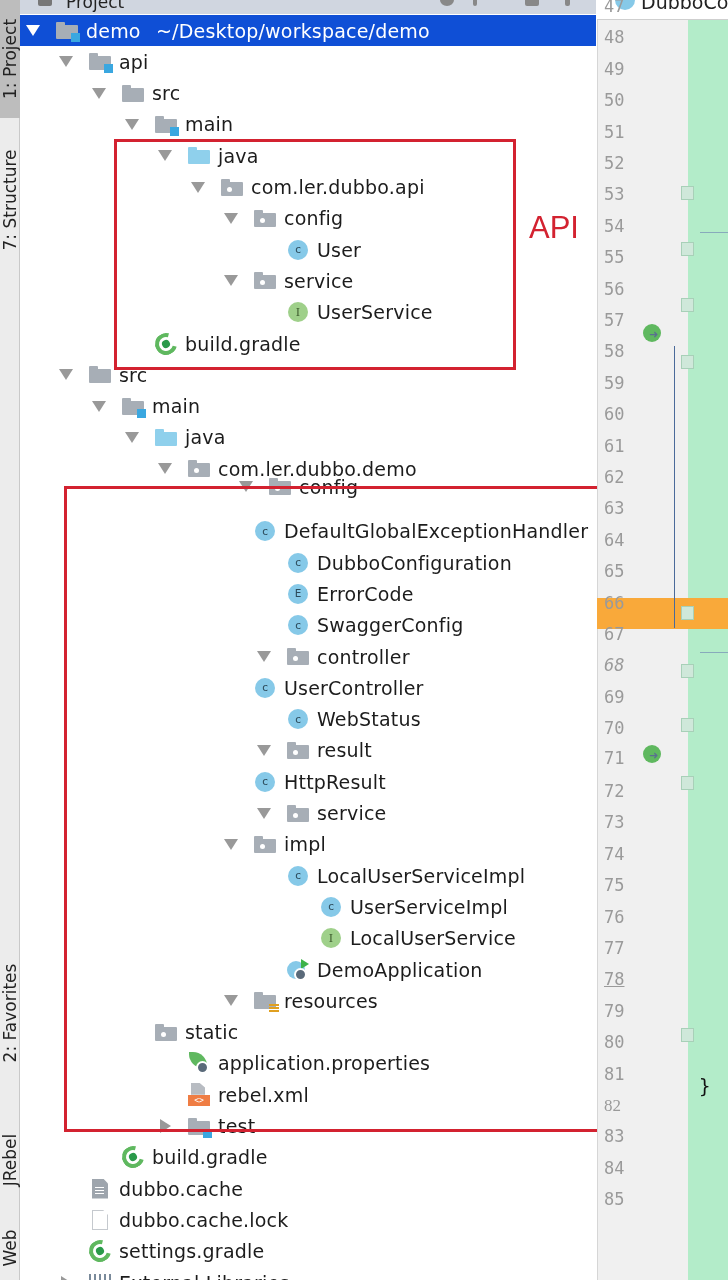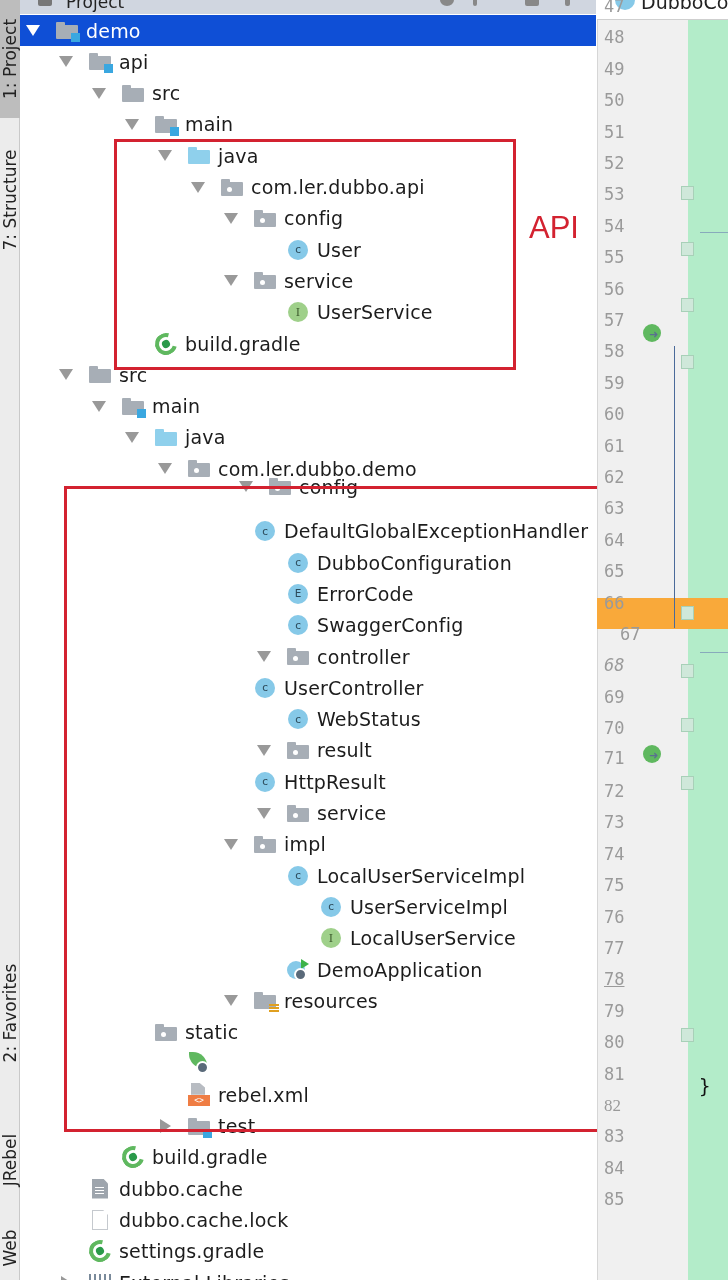--- a/index.html
+++ b/index.html
@@ -119,20 +119,21 @@
           <span class="tri-down"></span>
         </span>
         <span class="ico" style="left: 36px;">
           <div class="folder gray">
             <div class="tab"></div>
             <div class="body"></div>
             <div class="badge"></div>
           </div>
         </span>
         <span class="name" style="left: 66px;">demo</span>
+        <span class="name" style="left: 136px;">~/Desktop/workspace/demo</span>
       </div>
       <div class="row" style="top: 31.3px;">
         <span class="arrow" style="left: 39px;">
           <span class="tri-down"></span>
         </span>
         <span class="ico" style="left: 69px;">
           <div class="folder gray">
             <div class="tab"></div>
             <div class="body"></div>
             <div class="badge"></div>
@@ -442,20 +443,21 @@
         </span>
         <span class="name" style="left: 165px;">static</span>
       </div>
       <div class="row" style="top: 1032.9px;">
         <span class="ico" style="left: 168px;">
           <div class="leaf">
             <div class="l"></div>
             <div class="pw"></div>
           </div>
         </span>
+        <span class="name" style="left: 198px;">application.properties</span>
       </div>
       <div class="row" style="top: 1064.2px;">
         <span class="ico" style="left: 168px;">
           <div class="xmlico">
             <div class="pg"></div>
             <div class="tag">&lt;&gt;</div>
           </div>
         </span>
         <span class="name" style="left: 198px;">rebel.xml</span>
       </div>
@@ -533,21 +535,21 @@
     <div class="ln" style="top: 305px;">57</div>
     <div class="ln" style="top: 336.4px;">58</div>
     <div class="ln" style="top: 367.8px;">59</div>
     <div class="ln" style="top: 399.2px;">60</div>
     <div class="ln" style="top: 430.6px;">61</div>
     <div class="ln" style="top: 462px;">62</div>
     <div class="ln" style="top: 493.4px;">63</div>
     <div class="ln" style="top: 524.8px;">64</div>
     <div class="ln" style="top: 556.2px;">65</div>
     <div class="ln" style="top: 587.6px;">66</div>
-    <div class="ln" style="top: 619px; margin-left: 16px;">67</div>
+    <div class="ln" style="top: 619px;">67</div>
     <div class="ln" style="top: 650.4px; font-style: italic;">68</div>
     <div class="ln" style="top: 681.8px;">69</div>
     <div class="ln" style="top: 713.2px;">70</div>
     <div class="ln" style="top: 743px;">71</div>
     <div class="ln" style="top: 776px;">72</div>
     <div class="ln" style="top: 807.4px;">73</div>
     <div class="ln" style="top: 838.8px;">74</div>
     <div class="ln" style="top: 870.2px;">75</div>
     <div class="ln" style="top: 901.6px;">76</div>
     <div class="ln" style="top: 933px;">77</div>

